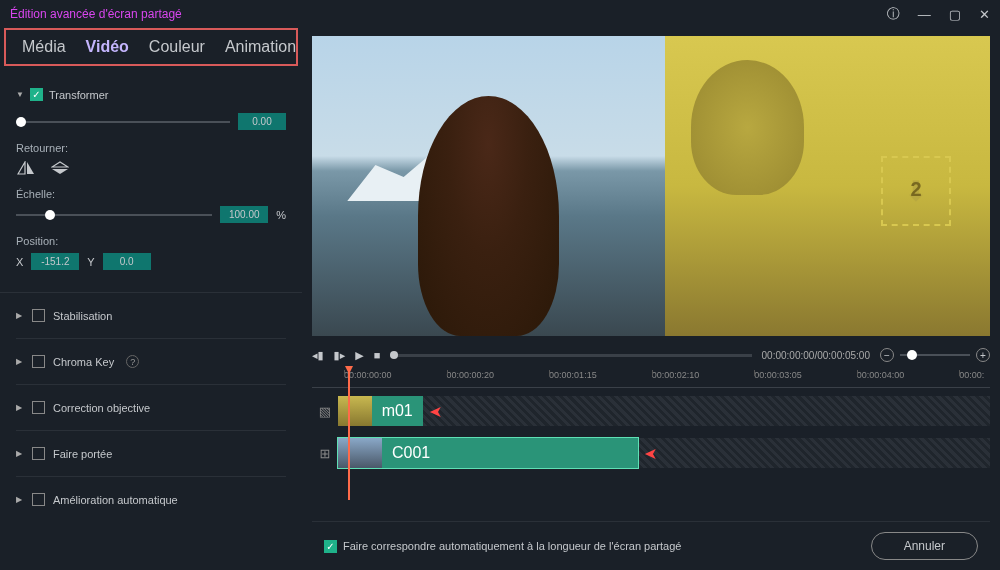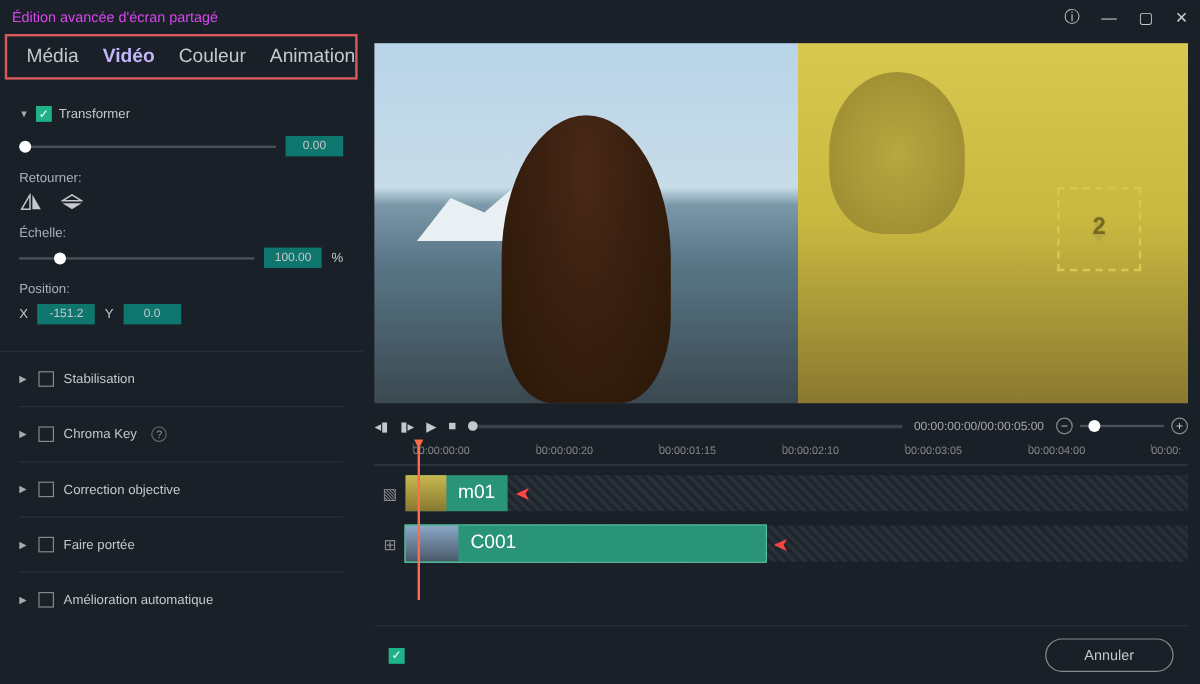--- a/index.html
+++ b/index.html
@@ -240,17 +240,18 @@
             <span class="clip-label">C001</span>
           </div>
           <span class="red-arrow" style="left:47%;top:6px">➤</span>
         </div>
       </div>
     </div>
 
     <div class="footer">
       <div class="footer-cb-wrap">
         <span class="checkbox checked">✓</span>
+        <span>Faire correspondre automatiquement à la longueur de l'écran partagé</span>
       </div>
       <div class="btn btn-cancel">Annuler</div>
     </div>
   </div>
 </div>
 
 </body></html>

